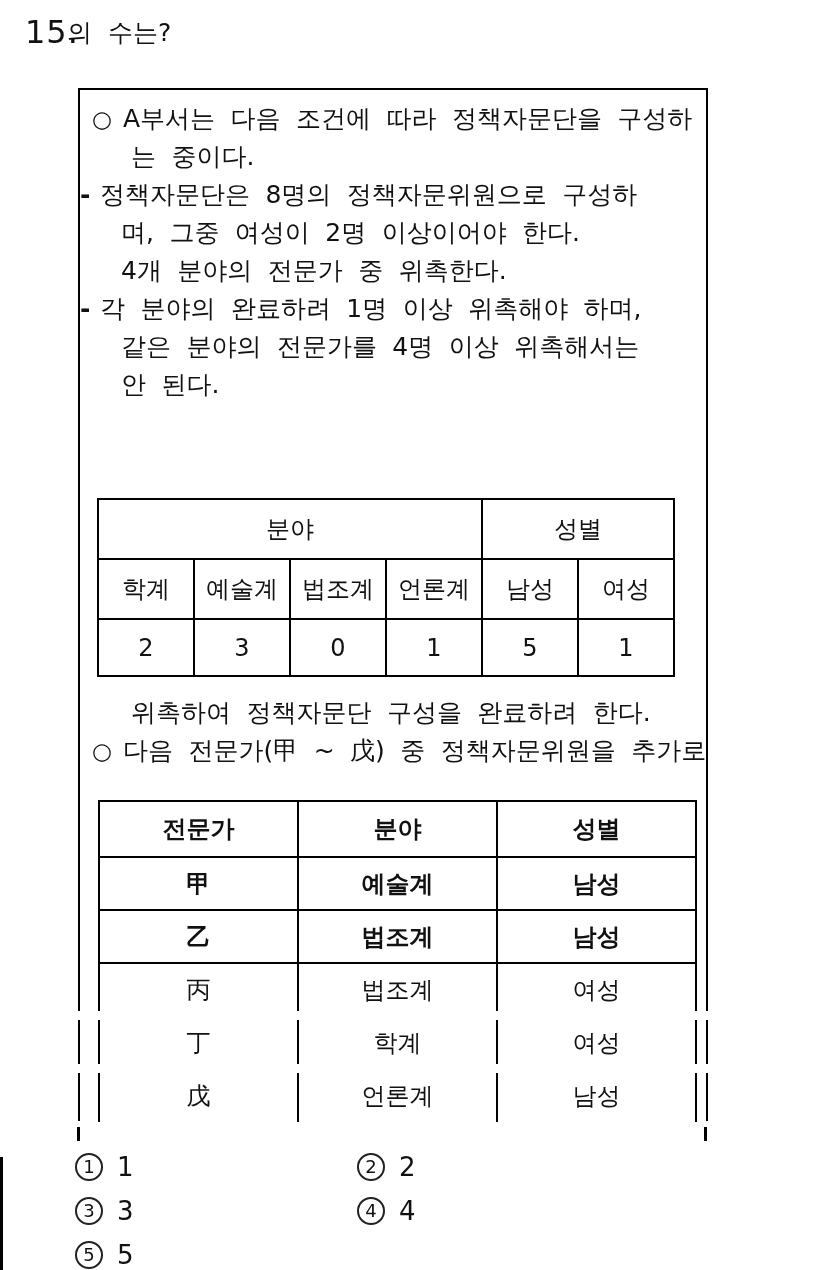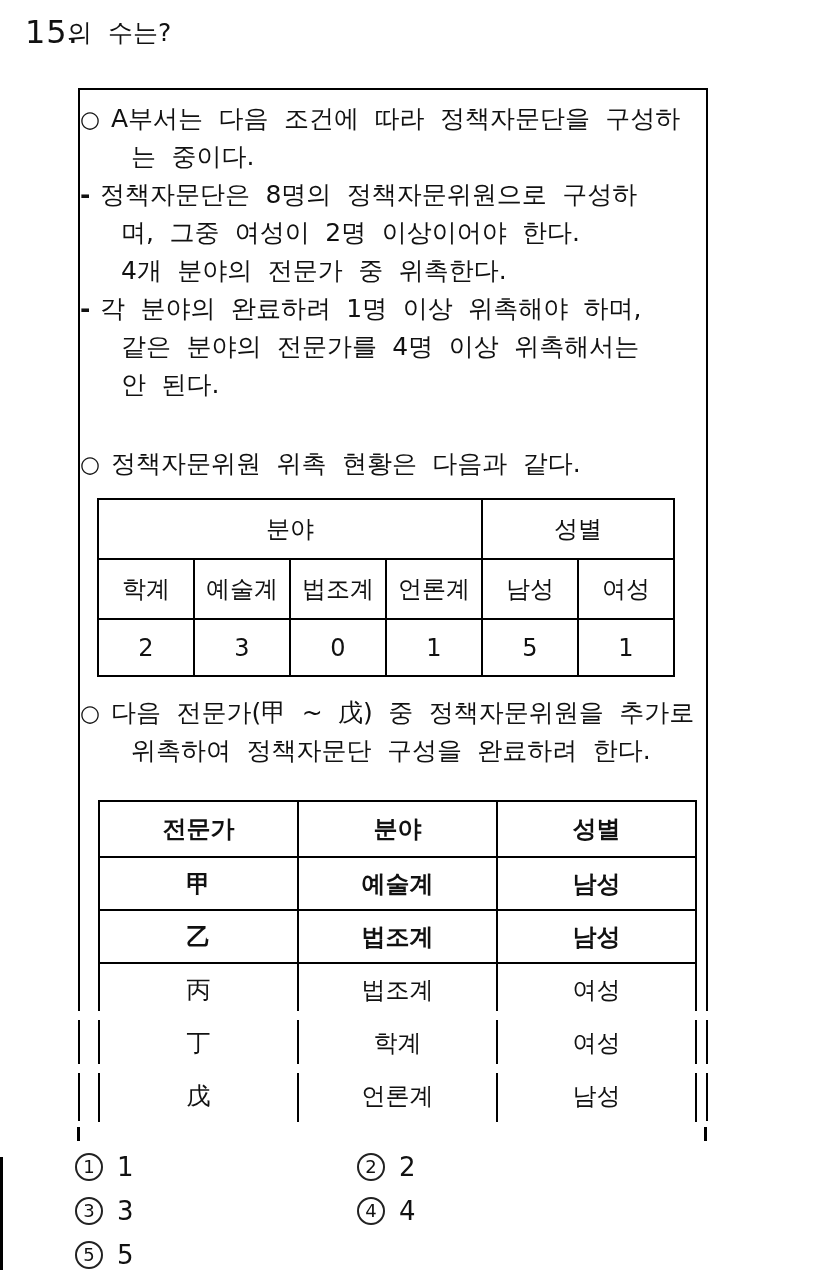--- a/index.html
+++ b/index.html
@@ -18,21 +18,21 @@
 
   
   .cond-box {
     left:78px; top:88px; width:630px; height:1033px;
     border-top:2px solid #000; border-left:2px solid #000; border-right:2px solid #000;
   }
   .ln { font-size:25px; line-height:38px; word-spacing:0.30em; white-space:nowrap; }
   .mk { display:inline-block; }
   .mk-c { width:31px; padding-left:0; font-size:23px; }
   .mk-d { width:20px; font-weight:bold; }
-  .c-first { }
+  .c-first { padding-left:12px; }
   .c-cont  { padding-left:51px; }
   .d-first { }
   .d-cont  { padding-left:41px; }
   .textblock1 { top:10px; left:0; right:0; }
   .bullet2    { top:355px; left:0; right:0; }
   .textblock3 { top:604px; left:0; right:0; }
 
   
   table { border-collapse:collapse; table-layout:fixed; }
   .t1 { top:408px; left:17px; width:576px; }
@@ -90,23 +90,20 @@
     <div class="ln c-first"><span class="mk mk-c">○</span><span>A부서는 다음 조건에 따라 정책자문단을 구성하</span></div>
     <div class="ln c-cont">는 중이다.</div>
     <div class="ln d-first"><span class="mk mk-d">-</span><span>정책자문단은 8명의 정책자문위원으로 구성하</span></div>
     <div class="ln d-cont">며, 그중 여성이 2명 이상이어야 한다.</div>
     <div class="ln d-cont">4개 분야의 전문가 중 위촉한다.</div>
     <div class="ln d-first"><span class="mk mk-d">-</span><span>각 분야의 완료하려 1명 이상 위촉해야 하며,</span></div>
     <div class="ln d-cont">같은 분야의 전문가를 4명 이상 위촉해서는</div>
     <div class="ln d-cont">안 된다.</div>
   </div>
 
-  <div class="abs bullet2 ln c-first">
-    <span class="mk mk-c">○</span><span>정책자문위원 위촉 현황은 다음과 같다.</span>
-  </div>
 
   <table class="abs t1">
     <colgroup>
         <col style="width:96px">
         <col style="width:96px">
         <col style="width:96px">
         <col style="width:96px">
         <col style="width:96px">
         <col style="width:96px">
       </colgroup>
@@ -128,22 +125,22 @@
       <td>3</td>
       <td>0</td>
       <td>1</td>
       <td>5</td>
       <td>1</td>
     </tr>
   </tbody>
     </table>
 
   <div class="abs textblock3">
+    <div class="ln c-cont">위촉하여 정책자문단 구성을 완료하려 한다.</div>
     <div class="ln c-first"><span class="mk mk-c">○</span><span>다음 전문가(甲 ~ 戊) 중 정책자문위원을 추가로</span></div>
-    <div class="ln c-cont">위촉하여 정책자문단 구성을 완료하려 한다.</div>
   </div>
 
   <table class="abs t2">
     <colgroup>
         <col style="width:199px">
         <col style="width:199px">
         <col style="width:199px">
       </colgroup>
     <tbody>
         <tr class="rh hb">

